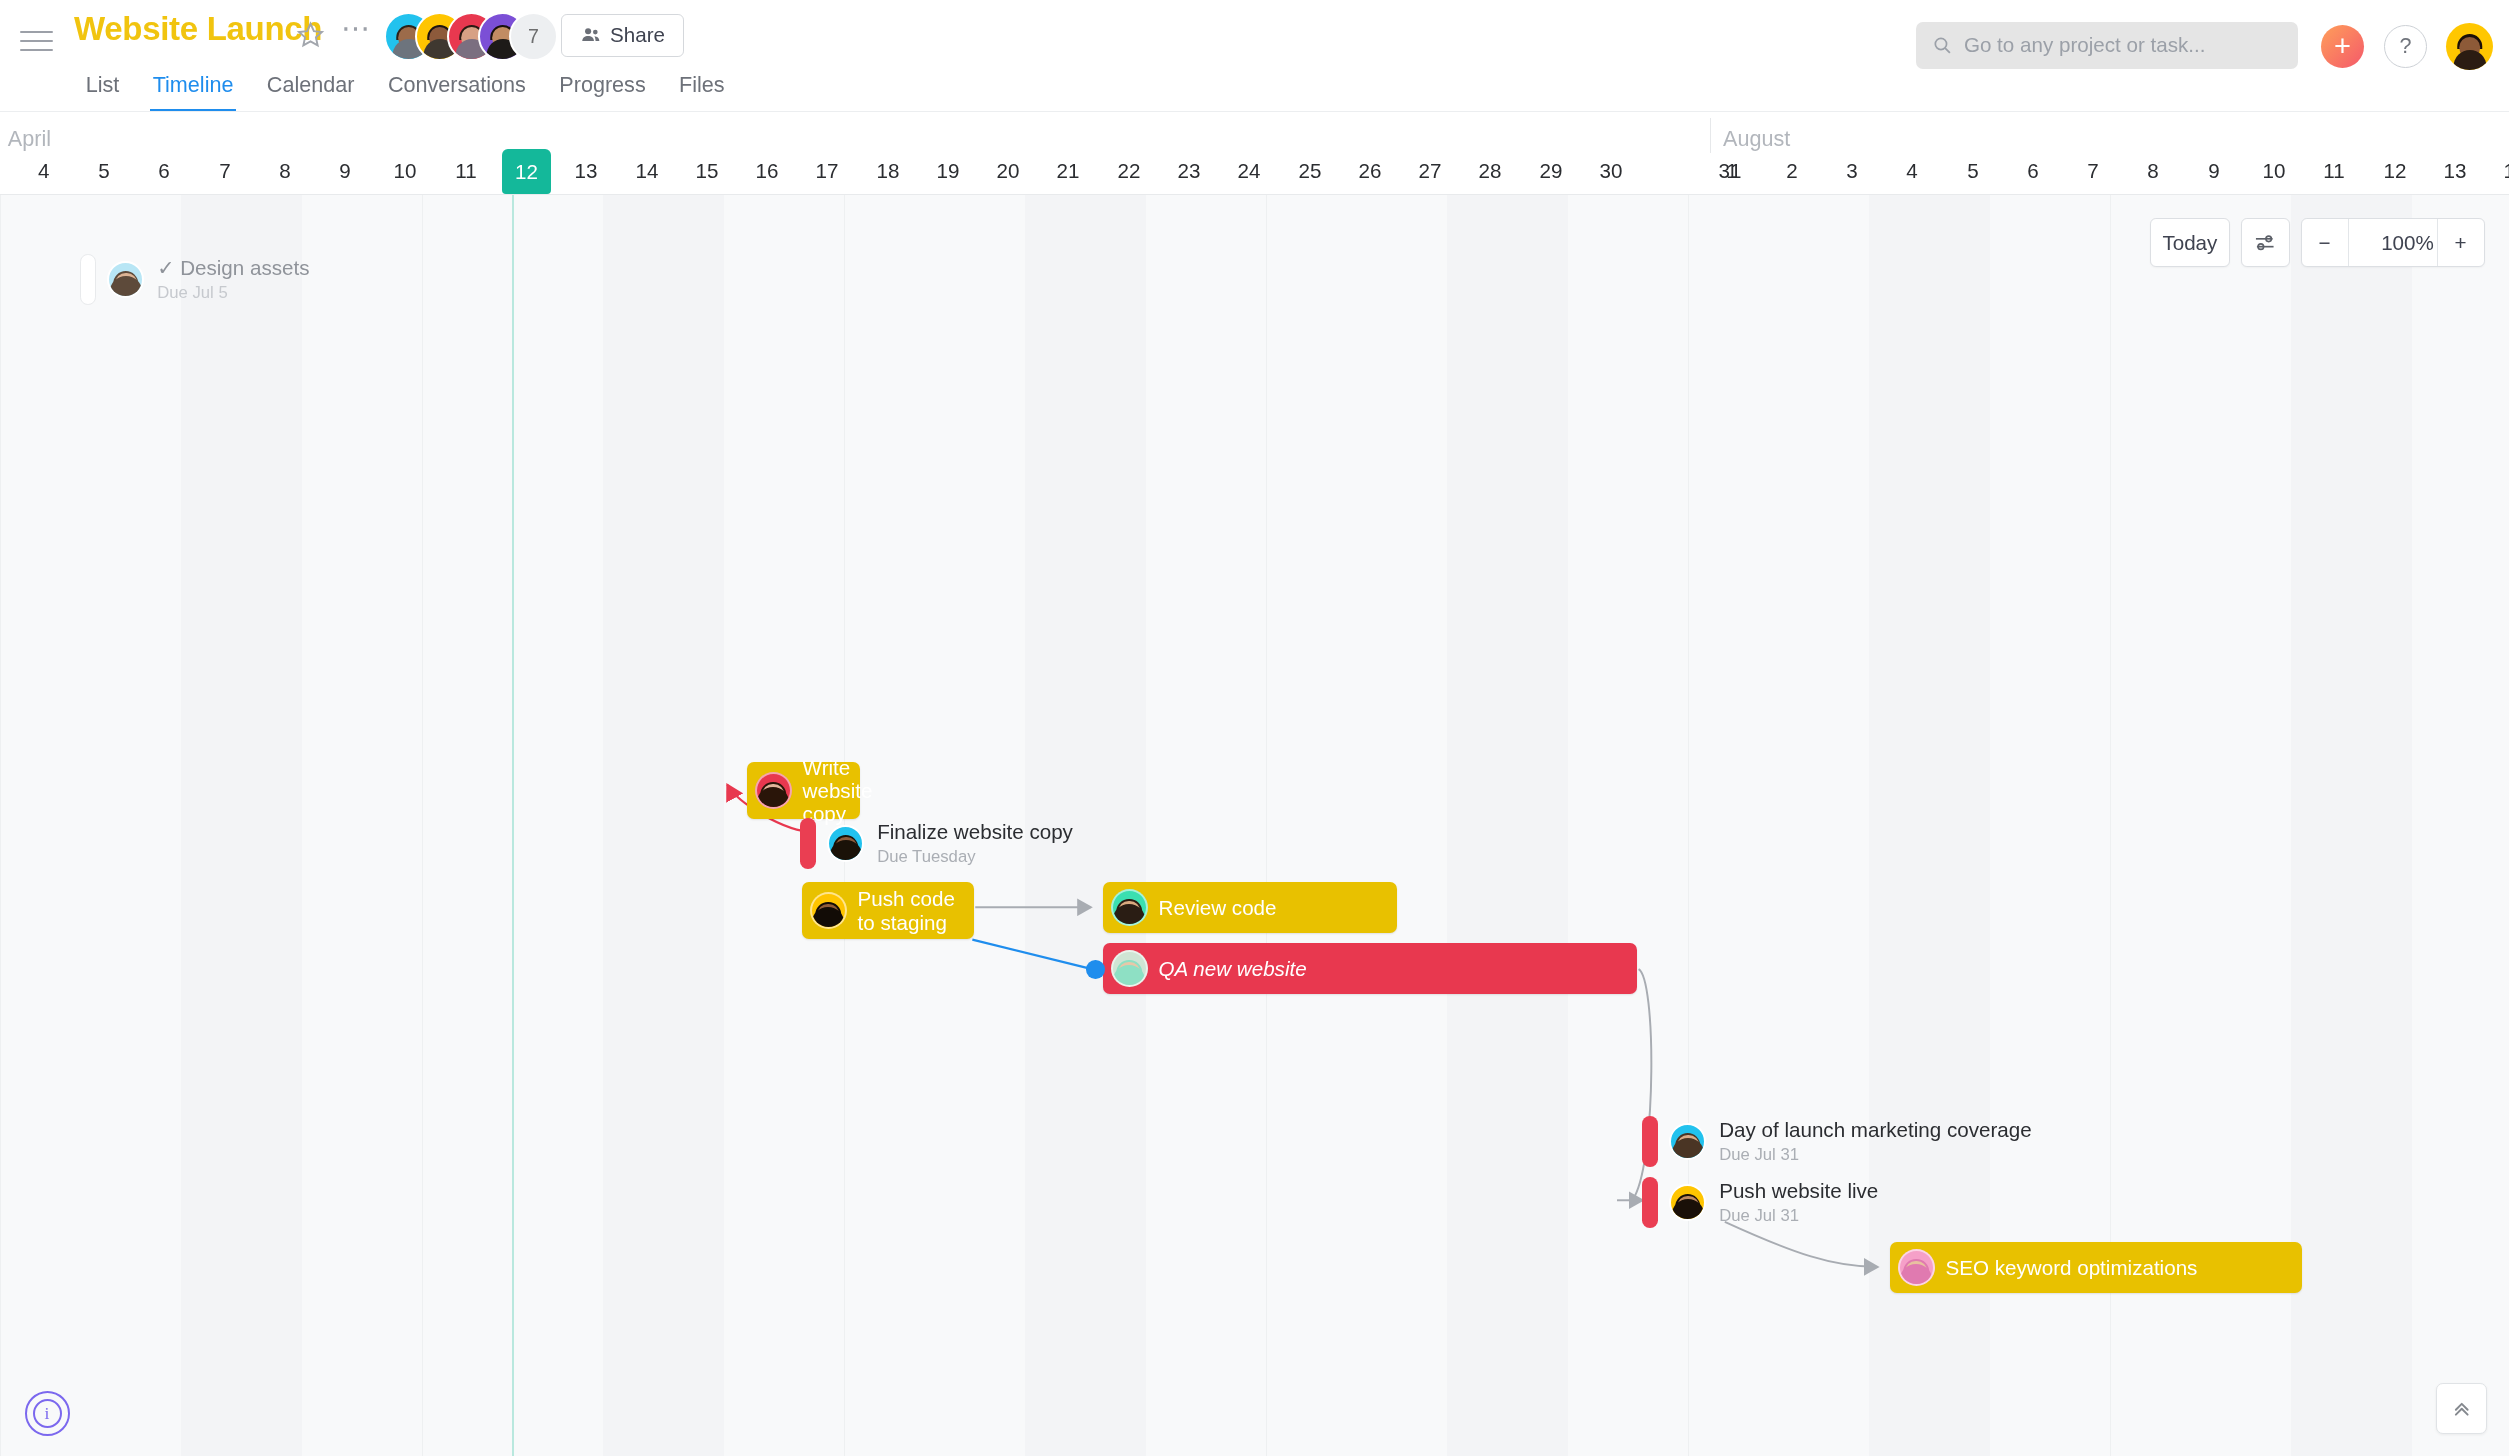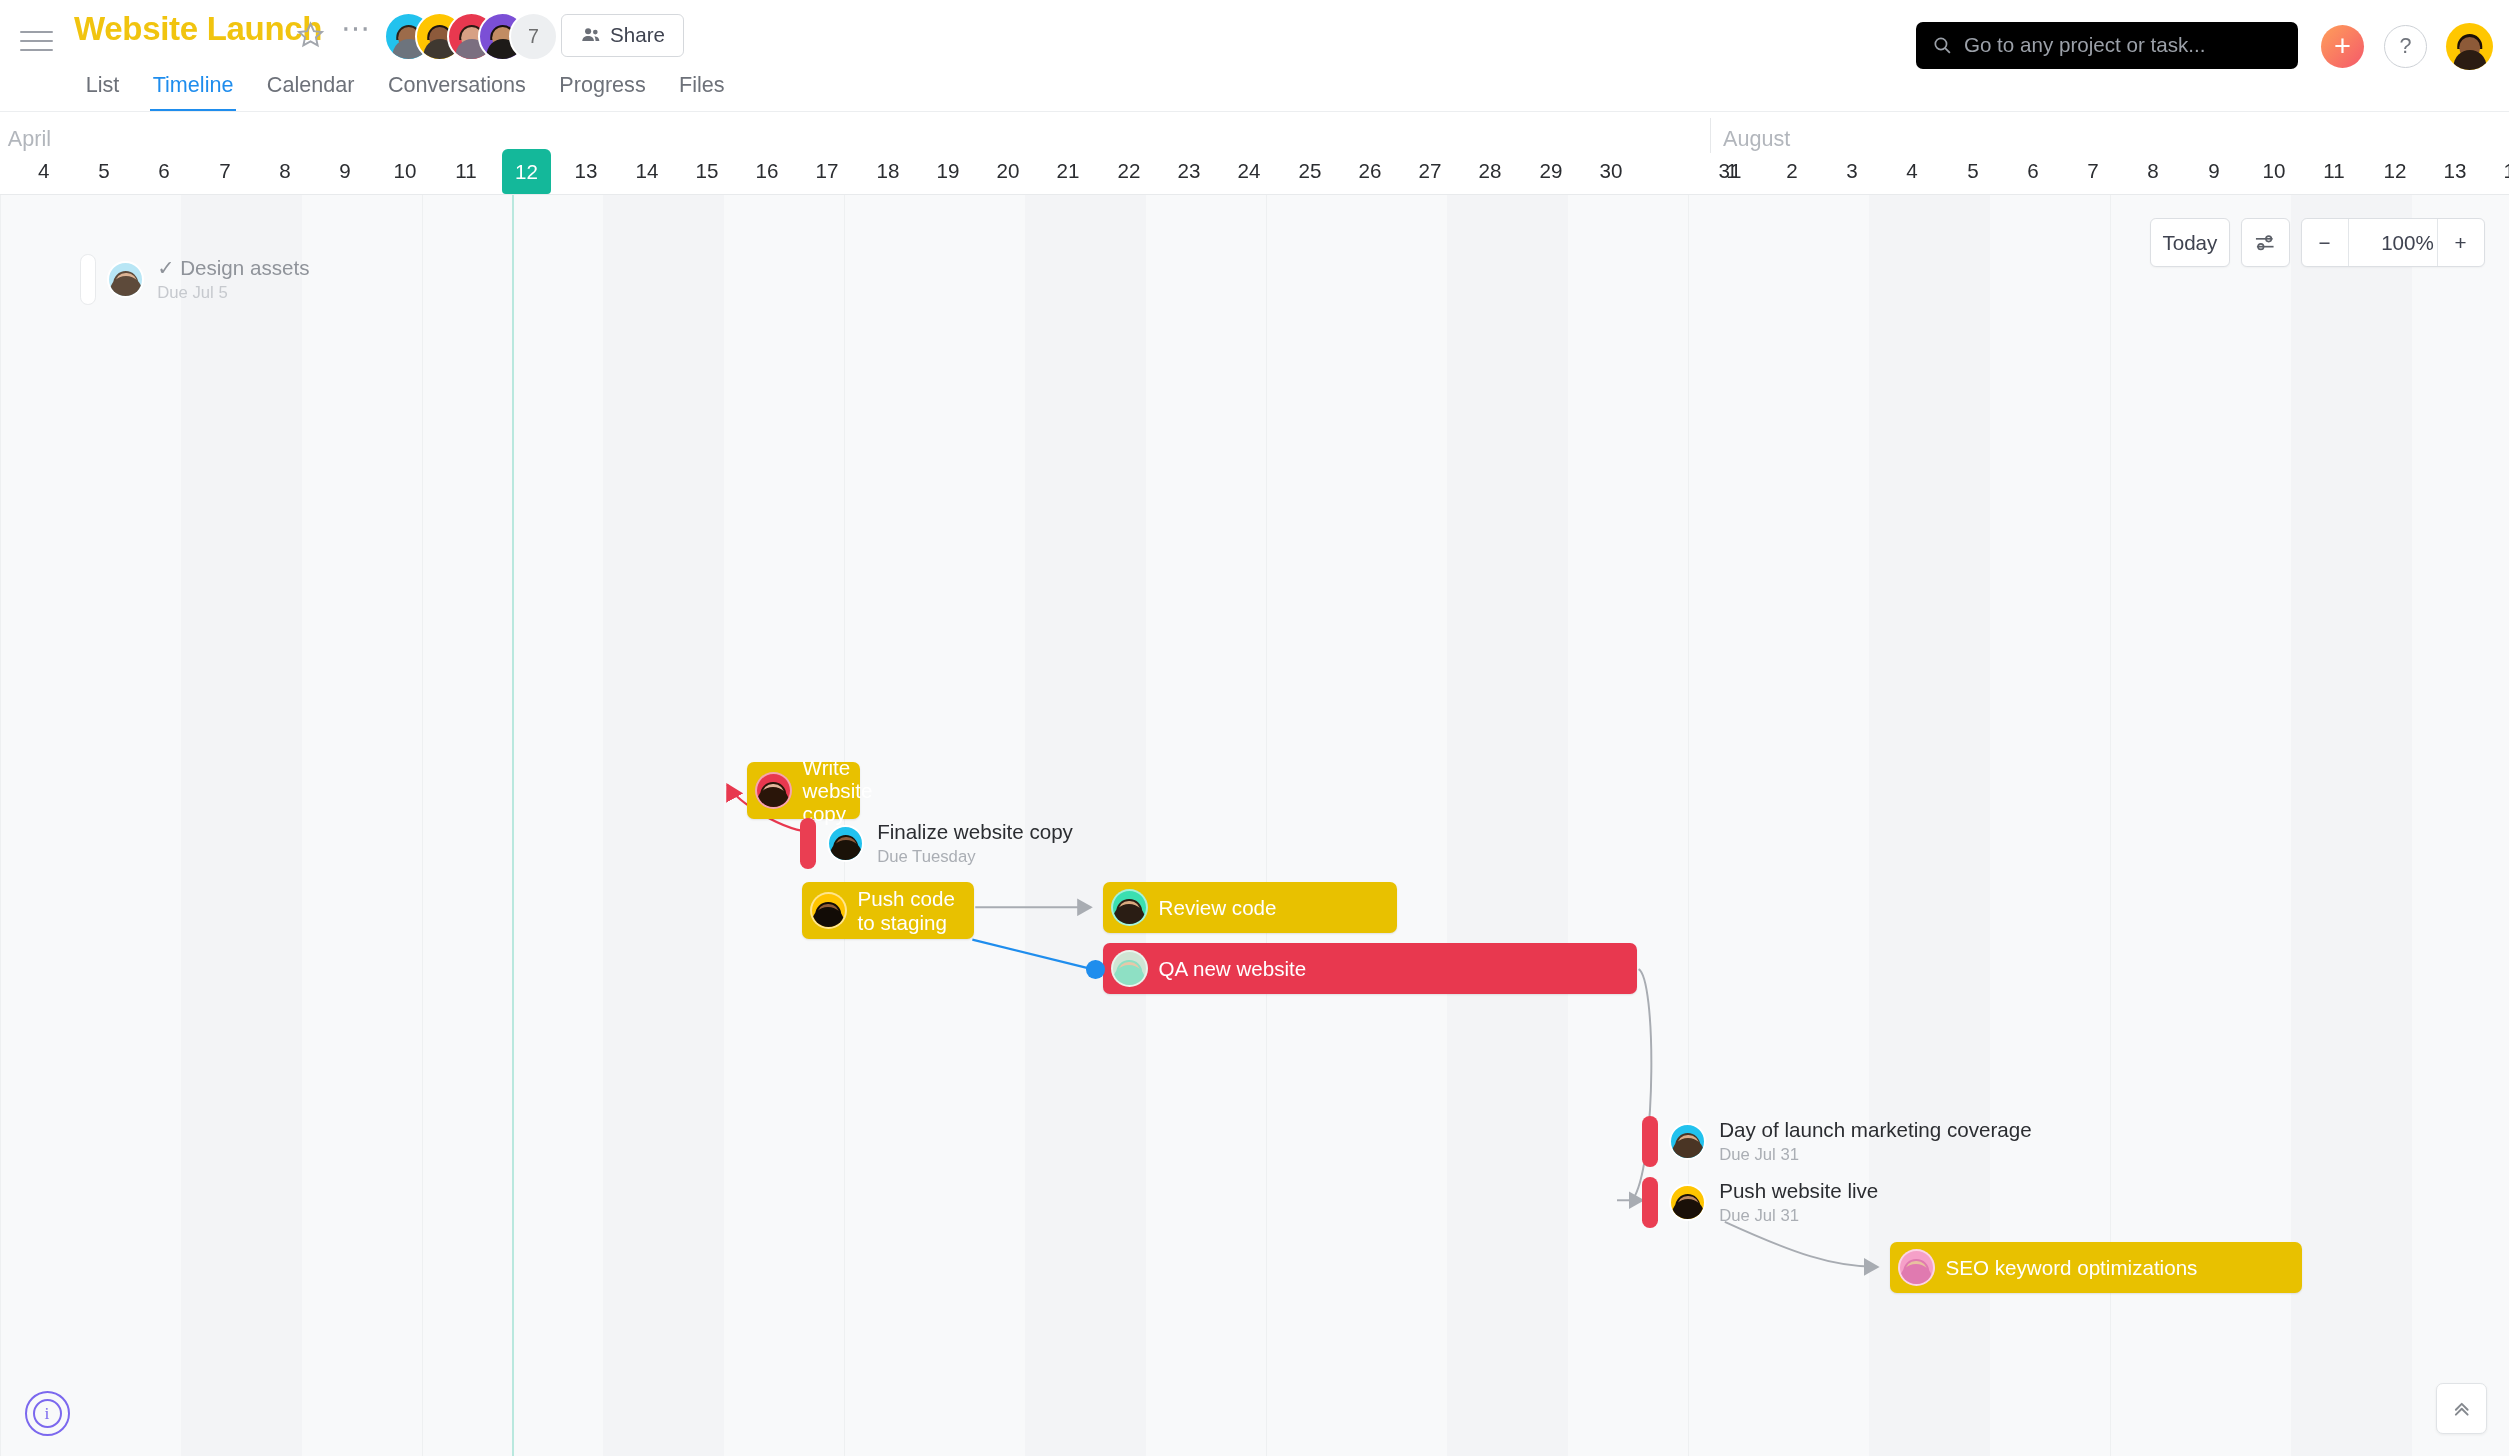--- a/index.html
+++ b/index.html
@@ -62,21 +62,21 @@
   }
   .share-btn {
     position: absolute; left: 561px; top: 13.7px;
     height: 43px; padding: 0 17.6px; border: 1px solid #d5d8dc; border-radius: 5.9px;
     background: #fff; display: flex; align-items: center; gap: 8.8px;
     font-size: 20.6px; color: #3f4350; cursor: pointer;
   }
 
   .searchbar {
     position: absolute; left: 1916px; top: 21.6px; width: 382px; height: 47px;
-    background: #000000; border-radius: 6.9px; display: flex; align-items: center;
+    background: #e5e5e5; border-radius: 6.9px; display: flex; align-items: center;
     padding: 0 15.7px; gap: 11.8px; cursor: text;
   }
   .searchbar input {
     border: 0; background: transparent; outline: none; width: 100%;
     font-family: "Liberation Sans", sans-serif; font-size: 20.6px; color: #7d8189;
   }
   .searchbar input::placeholder { color: #9ba0a8; }
   .plus-btn {
     position: absolute; left: 2321px; top: 24.5px; width: 43px; height: 43px;
     border-radius: 50%; background: linear-gradient(135deg,#ff9f5a,#f4596a);
@@ -478,21 +478,21 @@
     <div class="bar bar-yellow" style="left: 1103px; top: 687px; width: 294px;">
       <div class="bar-avatar" style="background: rgb(59, 223, 176);">
         <div class="av-inner">
           <div class="av-hair" style="background:#2a1d14"></div>
           <div class="av-face" style="background:#d9a97f"></div>
           <div class="av-body" style="background:#2a1d14"></div>
         </div>
       </div>
       <div class="bar-label">Review code</div>
     </div>
-    <div class="bar bar-red" style="left: 1103px; top: 748px; width: 534px;">
+    <div class="bar bar-red" style="left: 1103px; top: 748px; width: 534px; font-style: italic;">
       <div class="bar-avatar" style="background: rgb(207, 228, 212);">
         <div class="av-inner">
           <div class="av-hair" style="background:#8ee0c4"></div>
           <div class="av-face" style="background:#e8c7a8"></div>
           <div class="av-body" style="background:#8ee0c4"></div>
         </div>
       </div>
       <div class="bar-label">QA new website</div>
     </div>
     <div class="stub" style="left: 1642px; top: 921px;">

